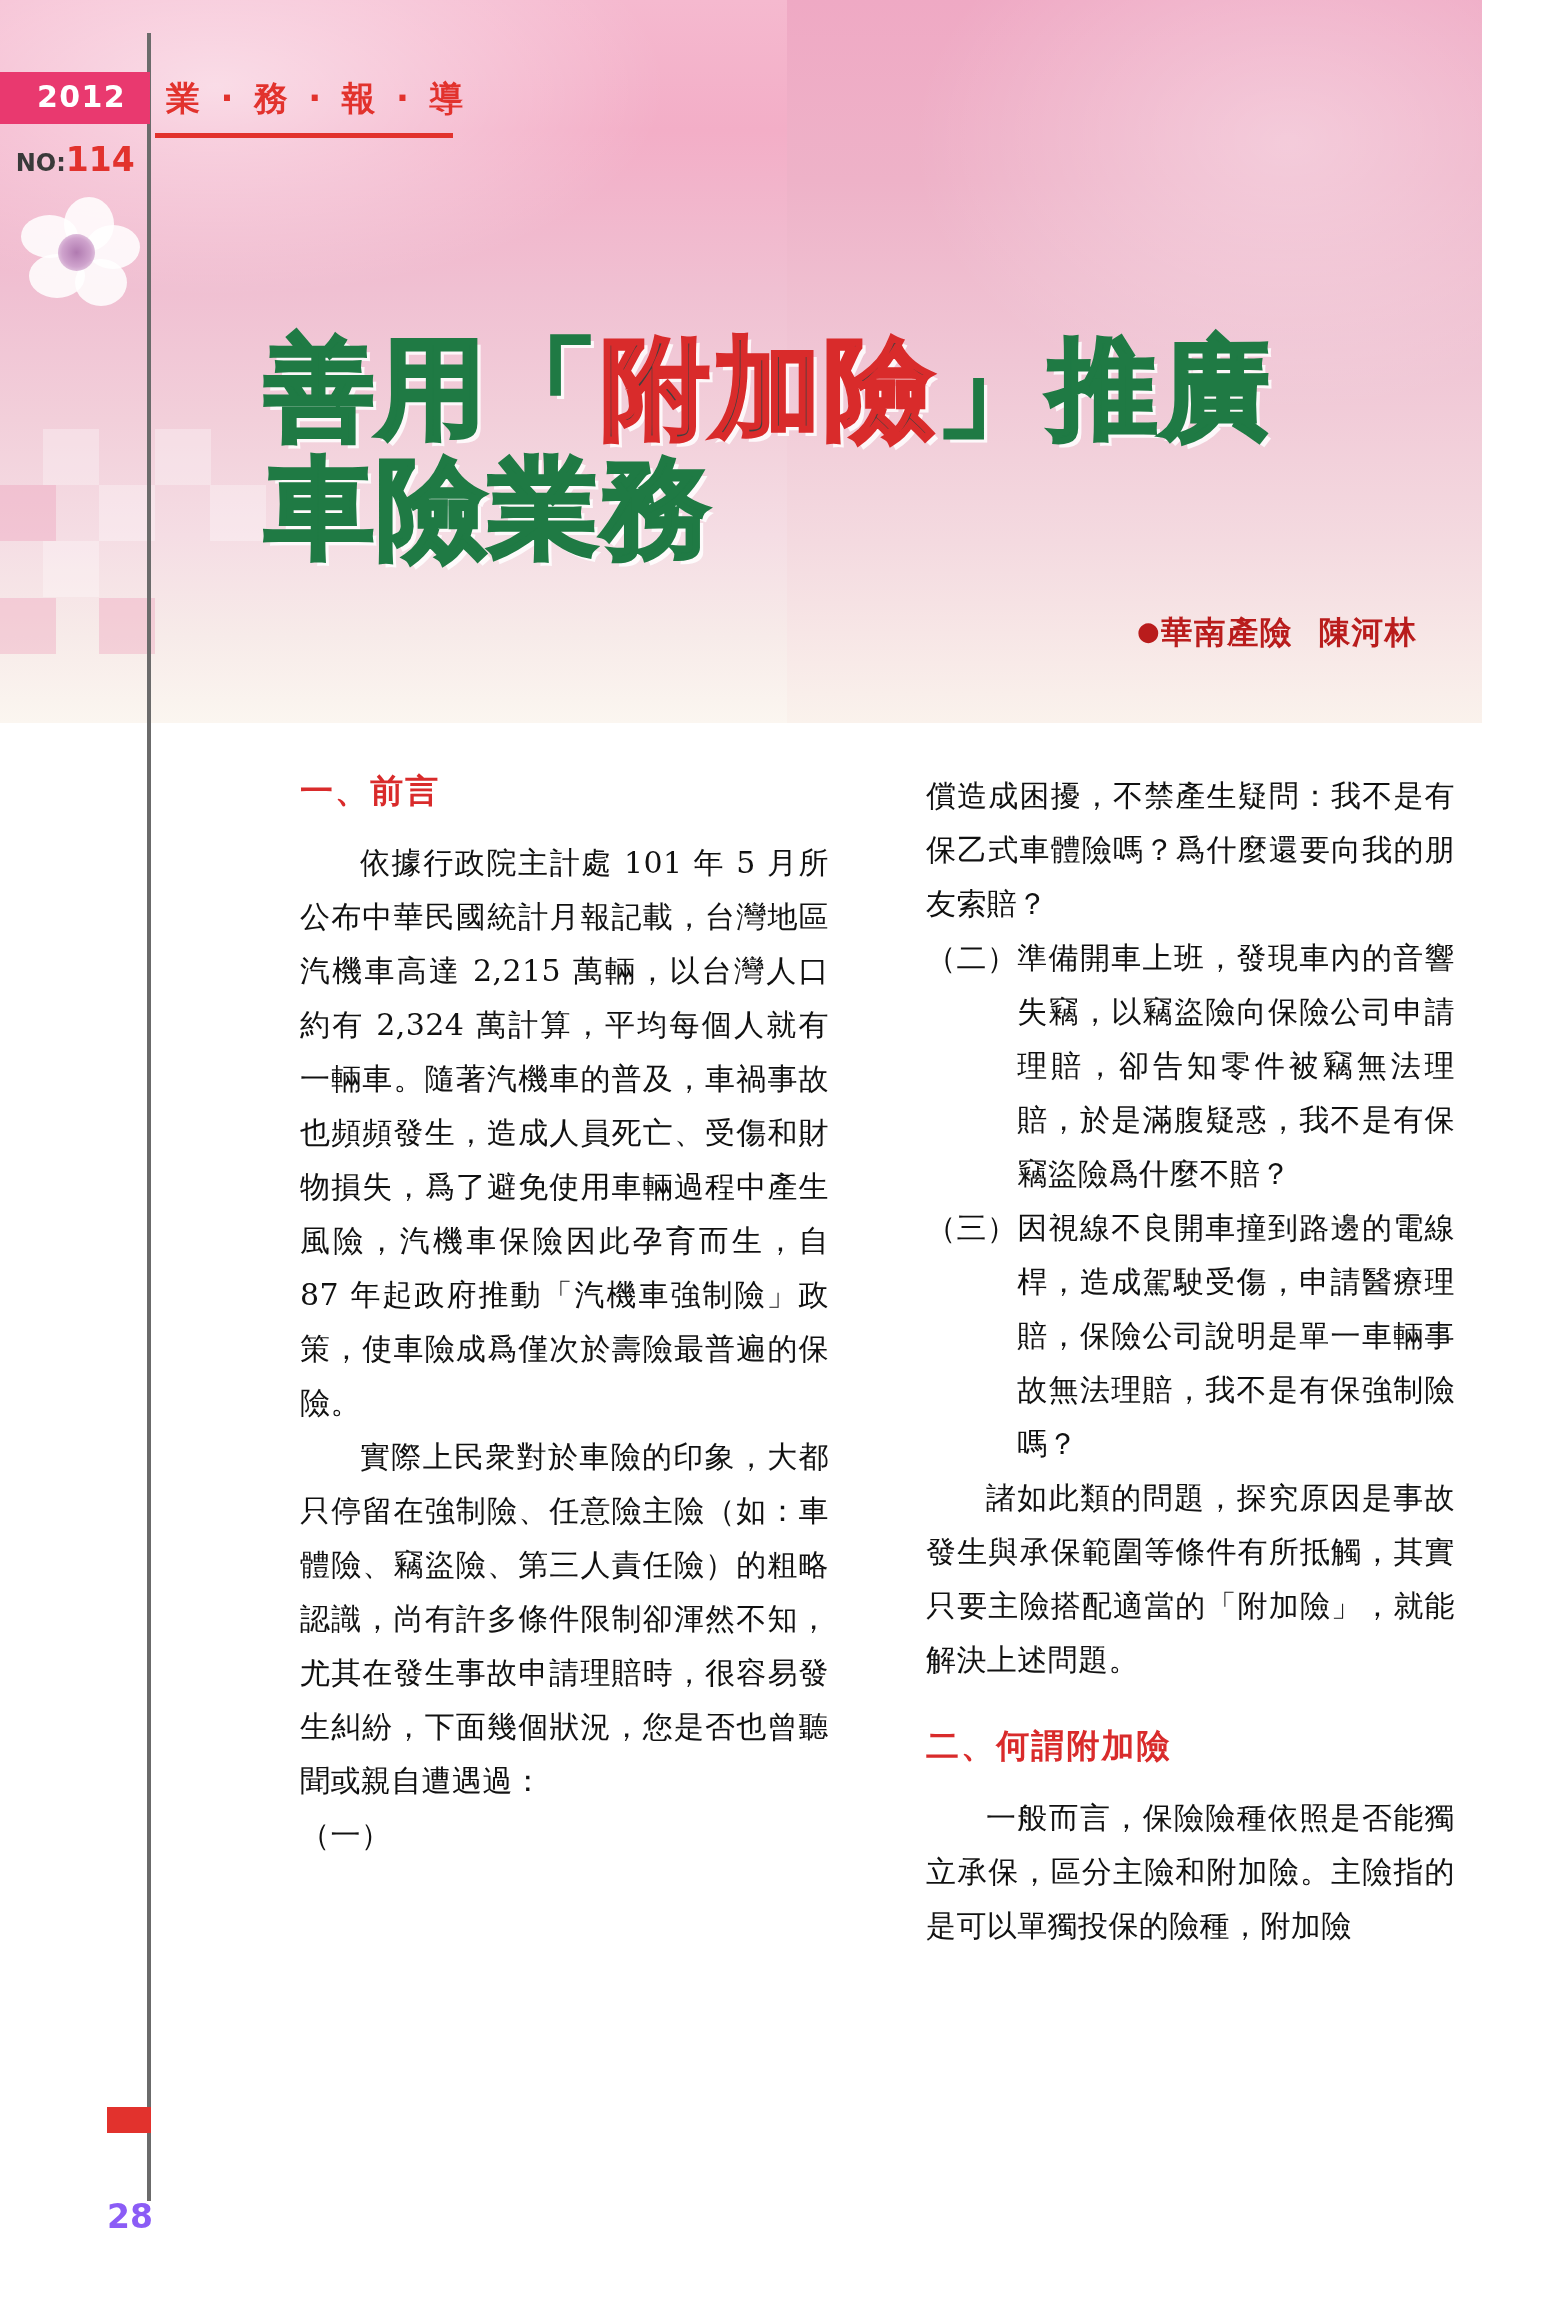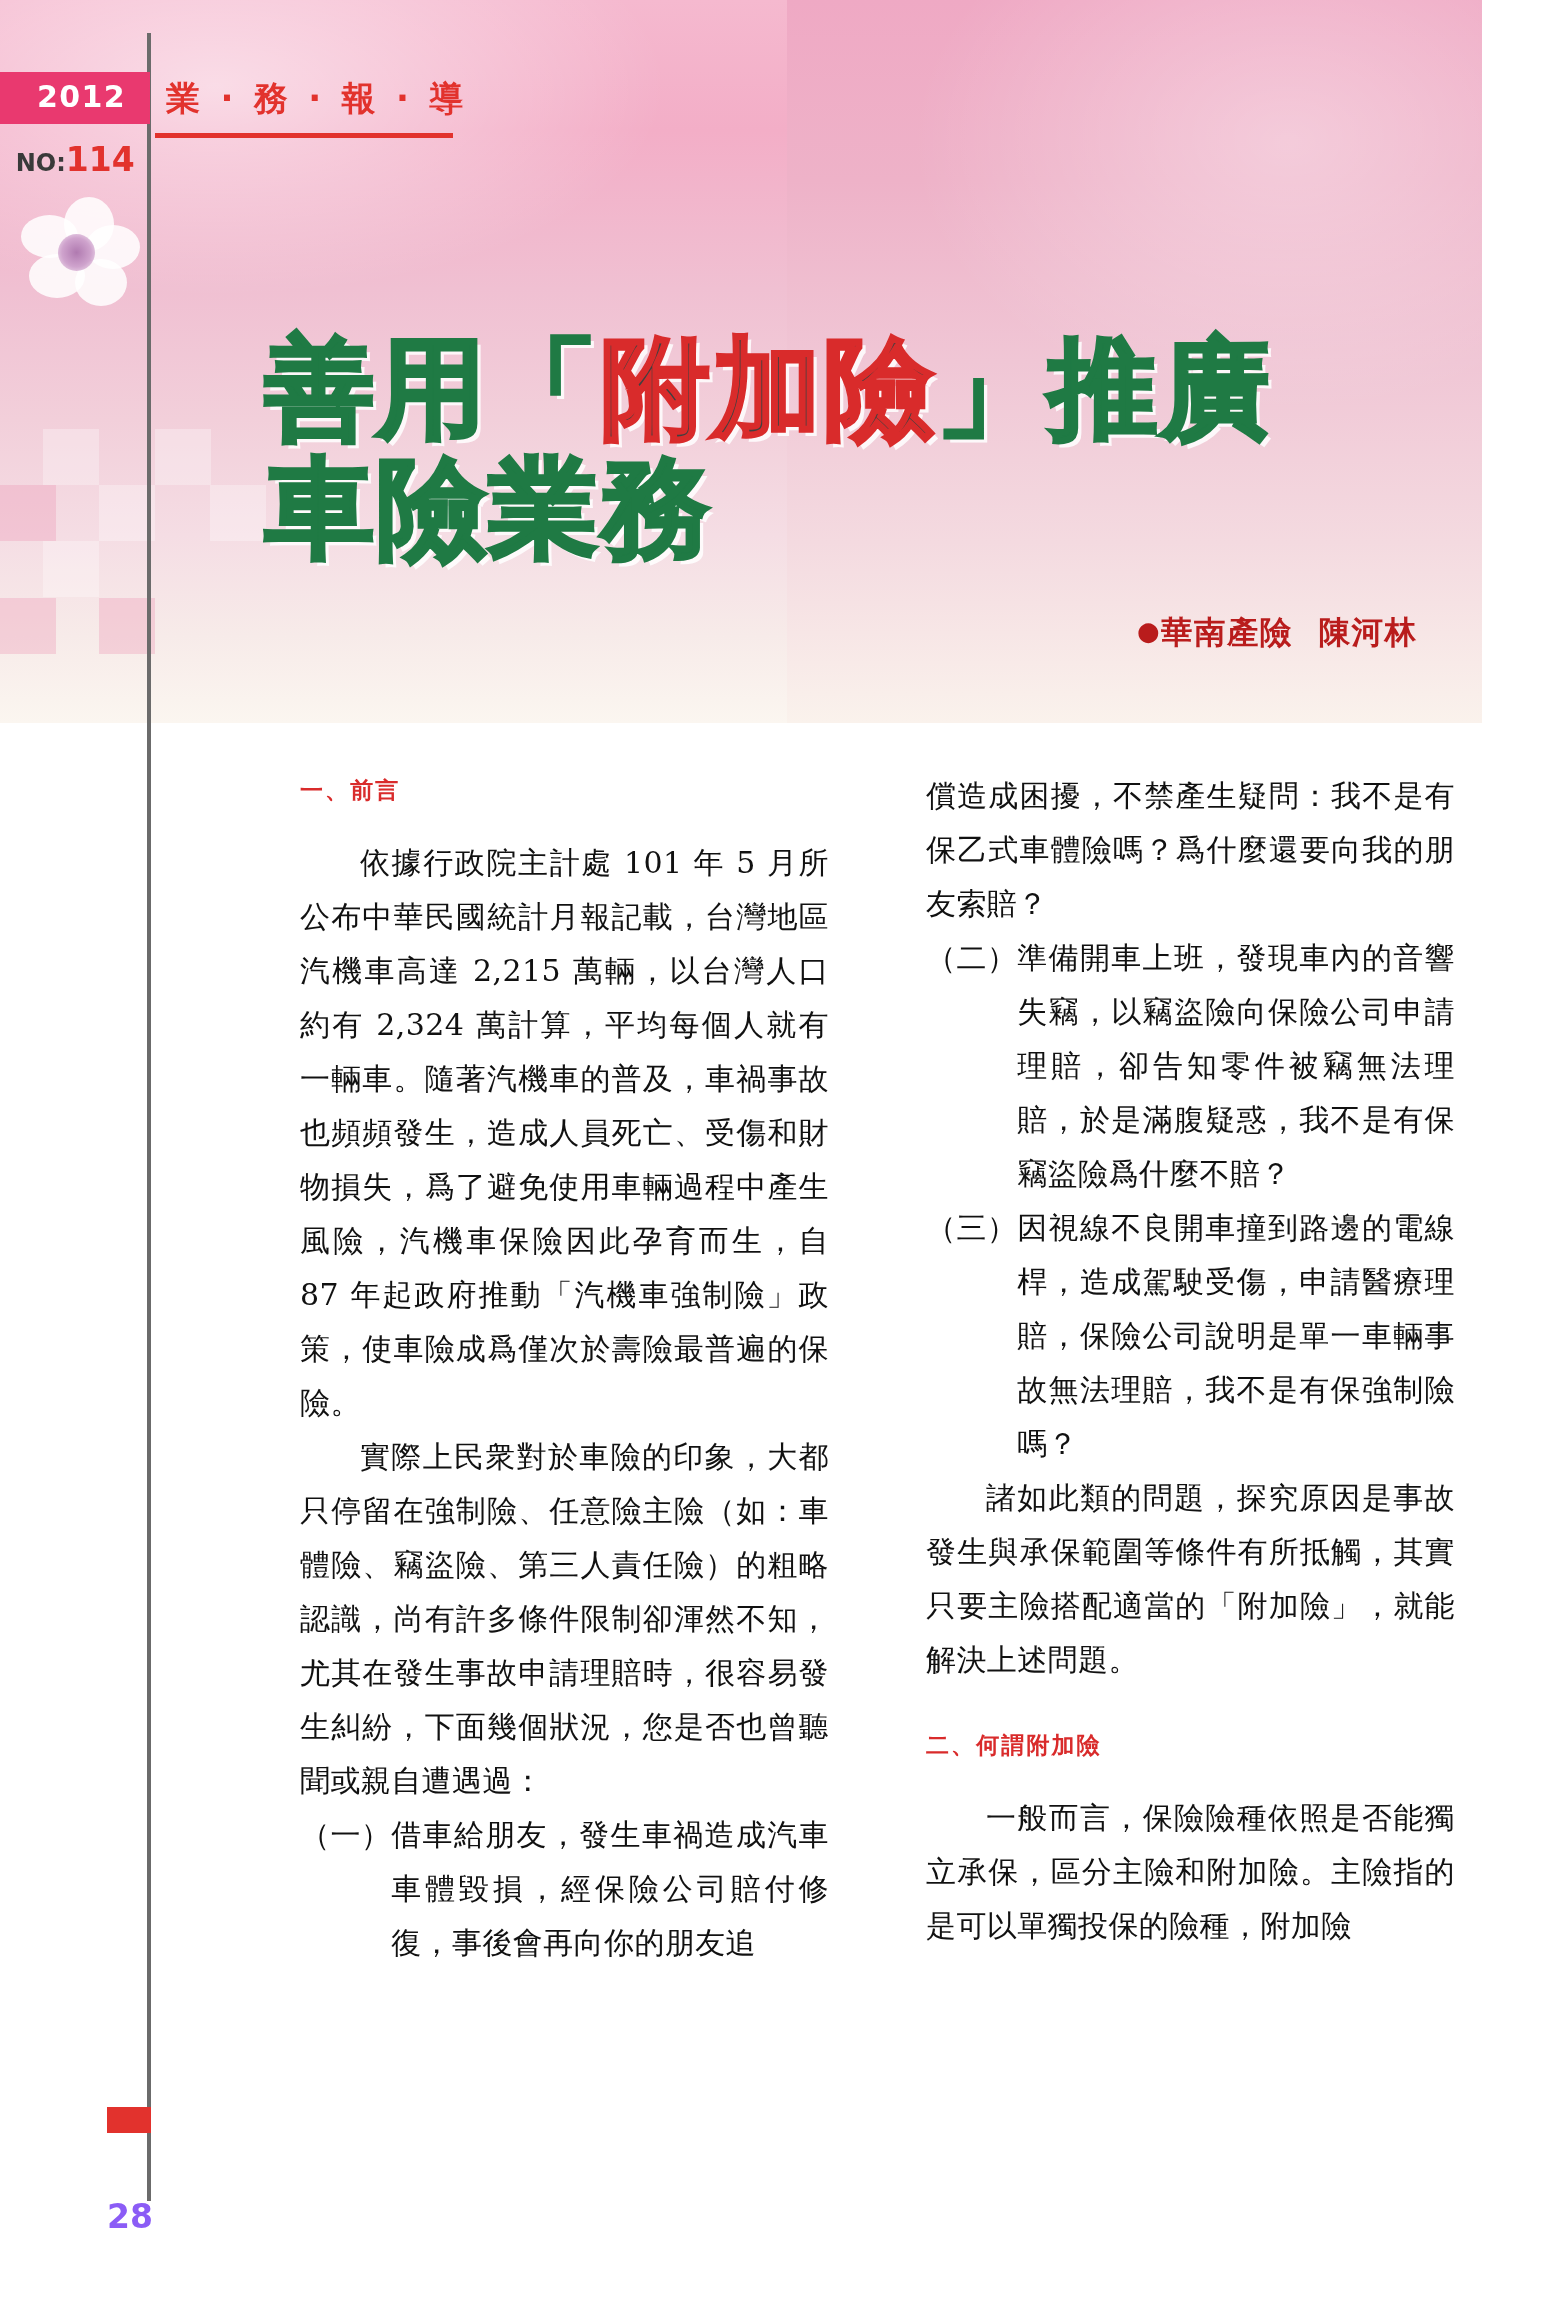--- a/index.html
+++ b/index.html
@@ -198,21 +198,21 @@
     line-height: 54px;
     color: #111111;
     text-align: justify;
     letter-spacing: 0.4px;
   }
   .col-left { left: 300px; }
   .col-right { left: 926px; }
 
   .sec-head {
     font-family: "DejaVu Sans", "Liberation Sans", sans-serif;
-    font-size: 23px;
+    font-size: 33px;
     font-weight: 700;
     color: #d92b2b;
     letter-spacing: 2.1px;
     margin: 0 0 24px 0;
     line-height: 43px;
   }
   p.para {
     margin: 0 0 0 0;
     text-indent: 60px;
   }
@@ -290,21 +290,20 @@
   <div class="byline">
     <span class="dot">●</span><span>華南產險</span><span class="gap"></span><span>陳河林</span>
   </div>
 
   <div class="col col-left">
     <div class="sec-head">一、前言</div>
     <p class="para">依據行政院主計處 101 年 5 月所公布中華民國統計月報記載，台灣地區汽機車高達 2,215 萬輛，以台灣人口約有 2,324 萬計算，平均每個人就有一輛車。隨著汽機車的普及，車禍事故也頻頻發生，造成人員死亡、受傷和財物損失，爲了避免使用車輛過程中產生風險，汽機車保險因此孕育而生，自 87 年起政府推動「汽機車強制險」政策，使車險成爲僅次於壽險最普遍的保險。</p>
     <p class="para">實際上民衆對於車險的印象，大都只停留在強制險、任意險主險（如：車體險、竊盜險、第三人責任險）的粗略認識，尚有許多條件限制卻渾然不知，尤其在發生事故申請理賠時，很容易發生糾紛，下面幾個狀況，您是否也曾聽聞或親自遭遇過：</p>
     <div class="list-item">
       <span class="marker">（一）</span>
-      <span class="txt">借車給朋友，發生車禍造成汽車車體毀損，經保險公司賠付修復，事後會再向你的朋友追</span>
     </div>
   </div>
 
   <div class="col col-right">
     <p class="para noindent">償造成困擾，不禁產生疑問：我不是有保乙式車體險嗎？爲什麼還要向我的朋友索賠？</p>
     <div class="list-item">
       <span class="marker">（二）</span>
       <span class="txt">準備開車上班，發現車內的音響失竊，以竊盜險向保險公司申請理賠，卻告知零件被竊無法理賠，於是滿腹疑惑，我不是有保竊盜險爲什麼不賠？</span>
     </div>
     <div class="list-item">

